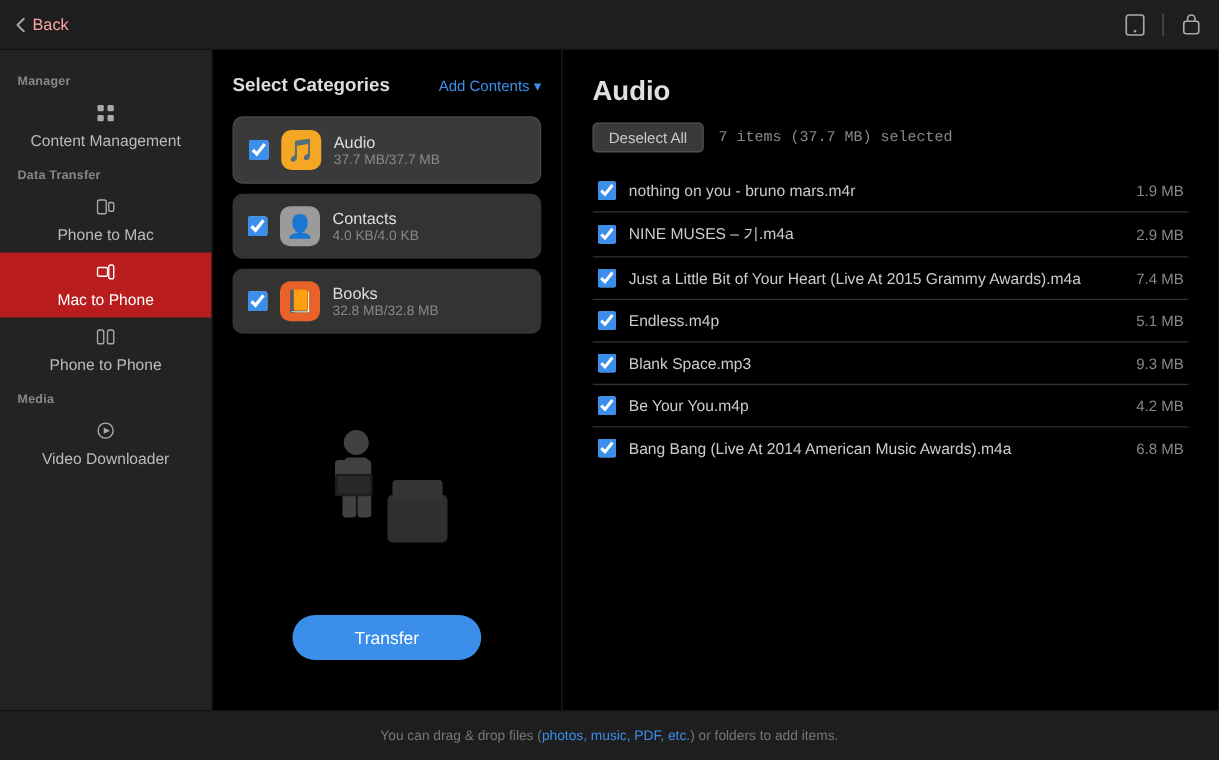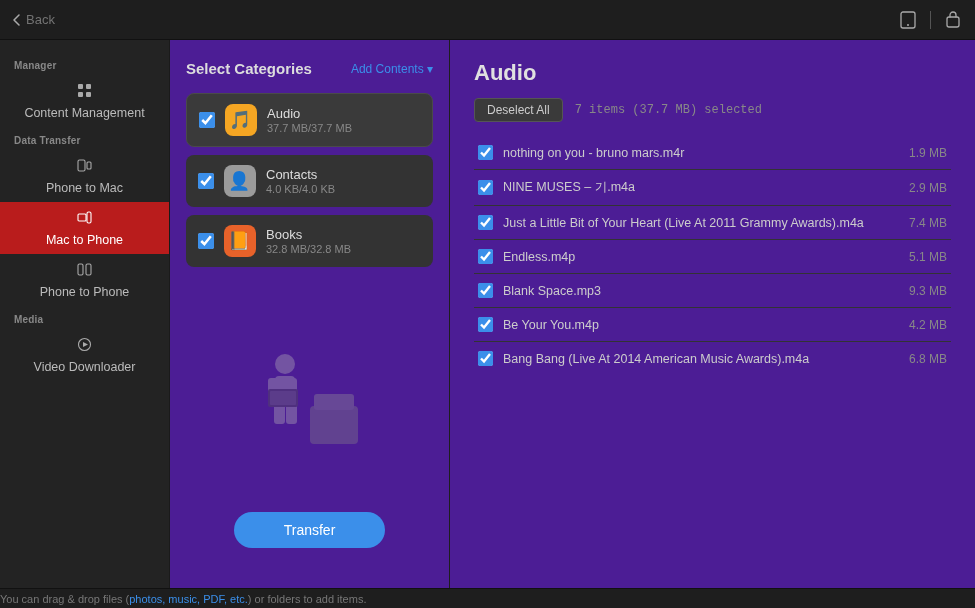--- a/index.html
+++ b/index.html
@@ -21,21 +21,21 @@
       display: flex;
       align-items: center;
       padding: 0 12px;
       border-bottom: 1px solid #111;
       justify-content: space-between;
     }
     .top-bar-left {
       display: flex;
       align-items: center;
       gap: 6px;
-      color: #737373;
+      color: #fca5a5;
       font-size: 13px;
       cursor: pointer;
     }
     .top-bar-right {
       display: flex;
       align-items: center;
       gap: 12px;
     }
     .top-bar-right svg {
       fill: #aaa;
@@ -87,21 +87,21 @@
       align-items: center;
       justify-content: center;
       flex-shrink: 0;
     }
 
     
     .content-area {
       flex: 1;
       display: flex;
       flex-direction: column;
-      background: #4c1d95;
+      background: #000000;
       overflow: hidden;
     }
 
     
     .panels {
       display: flex;
       flex: 1;
       overflow: hidden;
     }
 
@@ -269,24 +269,25 @@
     .file-size {
       font-size: 12px;
       color: #888;
       flex-shrink: 0;
       width: 60px;
       text-align: right;
     }
 
     
     .bottom-bar {
-      height: 20px;
+      height: 40px;
       background: #1e1e1e;
       display: flex;
       align-items: center;
+      justify-content: center;
       font-size: 11px;
       color: #777;
       border-top: 1px solid #111;
     }
     .bottom-bar a {
       color: #3b8fea;
       text-decoration: none;
     }
 
     
@@ -457,21 +458,21 @@
               <span class="file-name">nothing on you - bruno mars.m4r</span>
               <span class="file-size">1.9 MB</span>
             </div>
             <div class="file-row">
               <input type="checkbox" class="file-checkbox" checked="" style="">
               <span class="file-name">NINE MUSES – 기.m4a</span>
               <span class="file-size">2.9 MB</span>
             </div>
             <div class="file-row">
               <input type="checkbox" class="file-checkbox" checked="" style="">
-              <span class="file-name">Just a Little Bit of Your Heart (Live At 2011 Grammy Awards).m4a</span>
+              <span class="file-name">Just a Little Bit of Your Heart (Live At 2015 Grammy Awards).m4a</span>
               <span class="file-size">7.4 MB</span>
             </div>
             <div class="file-row">
               <input type="checkbox" class="file-checkbox" checked="" style="">
               <span class="file-name">Endless.m4p</span>
               <span class="file-size">5.1 MB</span>
             </div>
             <div class="file-row">
               <input type="checkbox" class="file-checkbox" checked="" style="">
               <span class="file-name">Blank Space.mp3</span>

